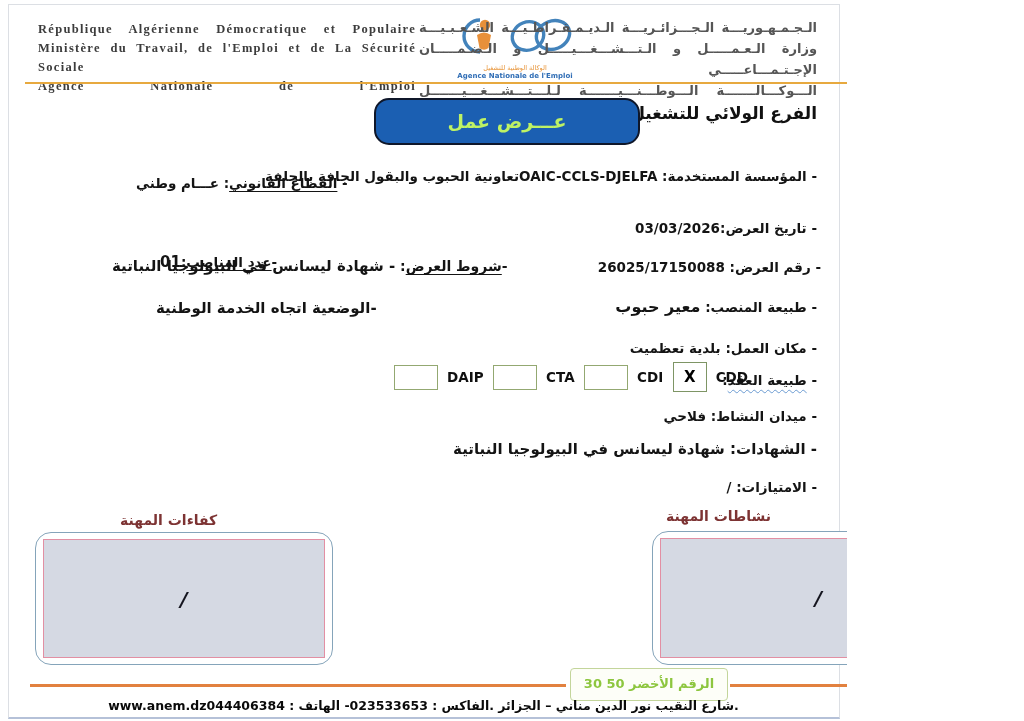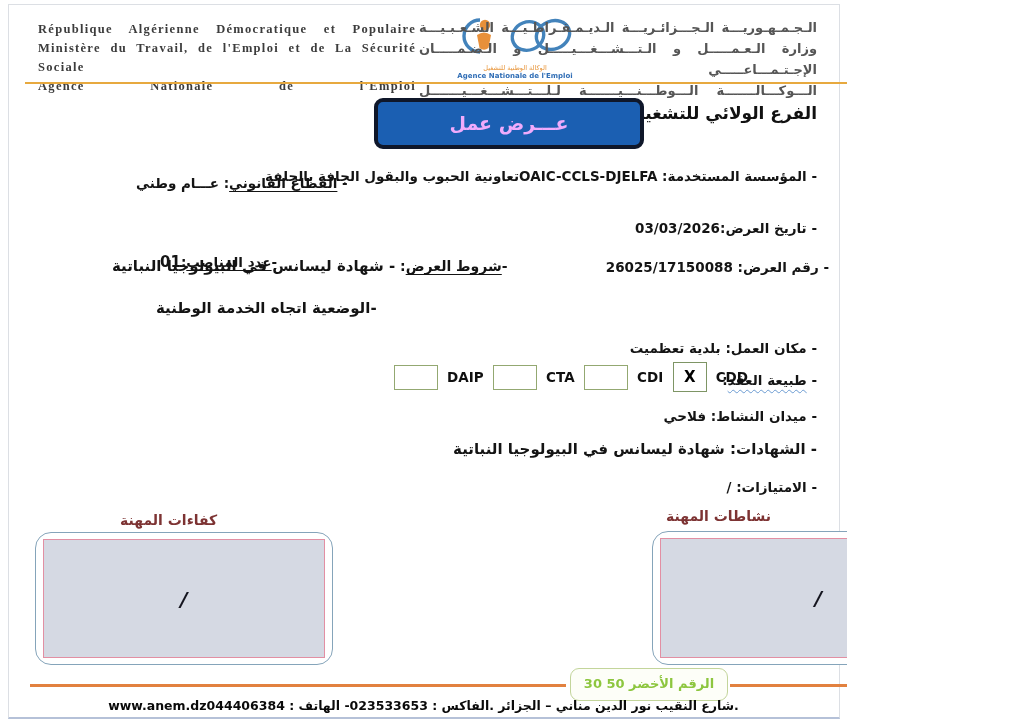--- a/index.html
+++ b/index.html
@@ -19,22 +19,22 @@
   .logo-ar{font-size:6.5px;color:#e8953a;line-height:8px;direction:rtl;}
   .logo-fr{font-size:7px;font-weight:700;color:#2f6db5;line-height:9px;}
   .hdr-line{position:absolute;left:25px;top:82px;width:974px;height:2px;background:#e7a93f;}
 
   
   .branch-right{position:absolute;right:30px;top:103px;direction:rtl;
                 font-size:17px;font-weight:700;white-space:nowrap;}
   .branch-left{position:absolute;left:36px;top:103px;direction:rtl;
                font-size:17px;font-weight:700;white-space:nowrap;}
   .offer-box{position:absolute;left:374px;top:98px;width:262px;height:43px;
-             background:#1b5fb2;border:4px solid #0f172a;border-radius:9px;
-             color:#f0abfc;font-size:19px;font-weight:700;text-align:center;line-height:43px;
+             background:#1b5fb2;border:2px solid #0f172a;border-radius:15px;
+             color:#bef264;font-size:19px;font-weight:700;text-align:center;line-height:43px;
              letter-spacing:1px;direction:rtl;}
 
   
   .fld{position:absolute;direction:rtl;font-size:13.5px;font-weight:600;
        white-space:nowrap;color:#141414;}
   .fld .val-b{font-weight:700;}
   .big{font-size:15px;}
   .u{text-decoration:underline;text-underline-offset:3px;}
   .wavy-red{text-decoration-style:wavy;
             text-decoration-color:#d23b2f;text-decoration-thickness:1px;text-underline-offset:4px;}
@@ -54,21 +54,21 @@
   
   .box-title{position:absolute;direction:rtl;font-size:14px;font-weight:700;color:#7d3333;white-space:nowrap;}
   .outer-box{position:absolute;border:1.5px solid #85a4ba;border-radius:16px;background:#fff;}
   .inner-box{position:absolute;left:7px;right:7px;top:6px;bottom:6px;
              border:1px solid #e28fa3;background:#d5d9e3;
              display:flex;align-items:center;justify-content:center;
              font-size:20px;font-weight:700;font-style:italic;color:#14141e;}
 
   
   .green-box{position:absolute;left:570px;top:668px;width:156px;height:31px;
-             border:1px solid #c3d59b;border-radius:9px;background:#fdfef8;
+             border:1px solid #c3d59b;border-radius:4px;background:#fdfef8;
              direction:rtl;text-align:center;line-height:30px;
              font-size:13px;font-weight:700;color:#8dc63f;}
   .foot-line-l{position:absolute;left:30px;top:684px;width:536px;height:3px;background:#e2813f;}
   .foot-line-r{position:absolute;left:730px;top:684px;width:263px;height:3px;background:#e2813f;}
   .foot-addr{position:absolute;left:0;right:0;top:698px;text-align:center;direction:rtl;
              font-size:12.5px;font-weight:700;color:#0a0a0a;}
 </style>
 </head>
 <body>
 
@@ -107,24 +107,27 @@
   <div class="offer-box">عـــرض عمل</div>
 
   <div class="fld" style="right:30px;top:168px;">
     <span>- المؤسسة المستخدمة: </span><span>OAIC-CCLS-DJELFA</span><span>تعاونية الحبوب والبقول الجافة بالجلفة</span>
   </div>
 
   <div class="fld" style="right:30px;top:220px;">
     <span>- تاريخ العرض:</span><span>03/03/2026</span>
   </div>
 
-  <div class="fld" style="right:18px;top:259px;">
+  <div class="fld" style="right:26px;top:259px;">
     <span>- رقم العرض: </span><span>26025/17150088</span>
   </div>
 
+  <div class="fld" style="right:30px;top:297px;">
+    <span>- طبيعة المنصب: </span><span class="pos-val">معير حبوب</span>
+  </div>
 
   <div class="fld" style="right:30px;top:340px;">
     <span>- مكان العمل: بلدية </span><span class="wavy-red">تعظميت</span>
   </div>
 
   <div class="fld" style="right:30px;top:372px;">
     <span>- </span><span class="wavy-blue">طبيعة العقد</span><span>:</span>
   </div>
 
   <div class="cb-group" dir="rtl">

